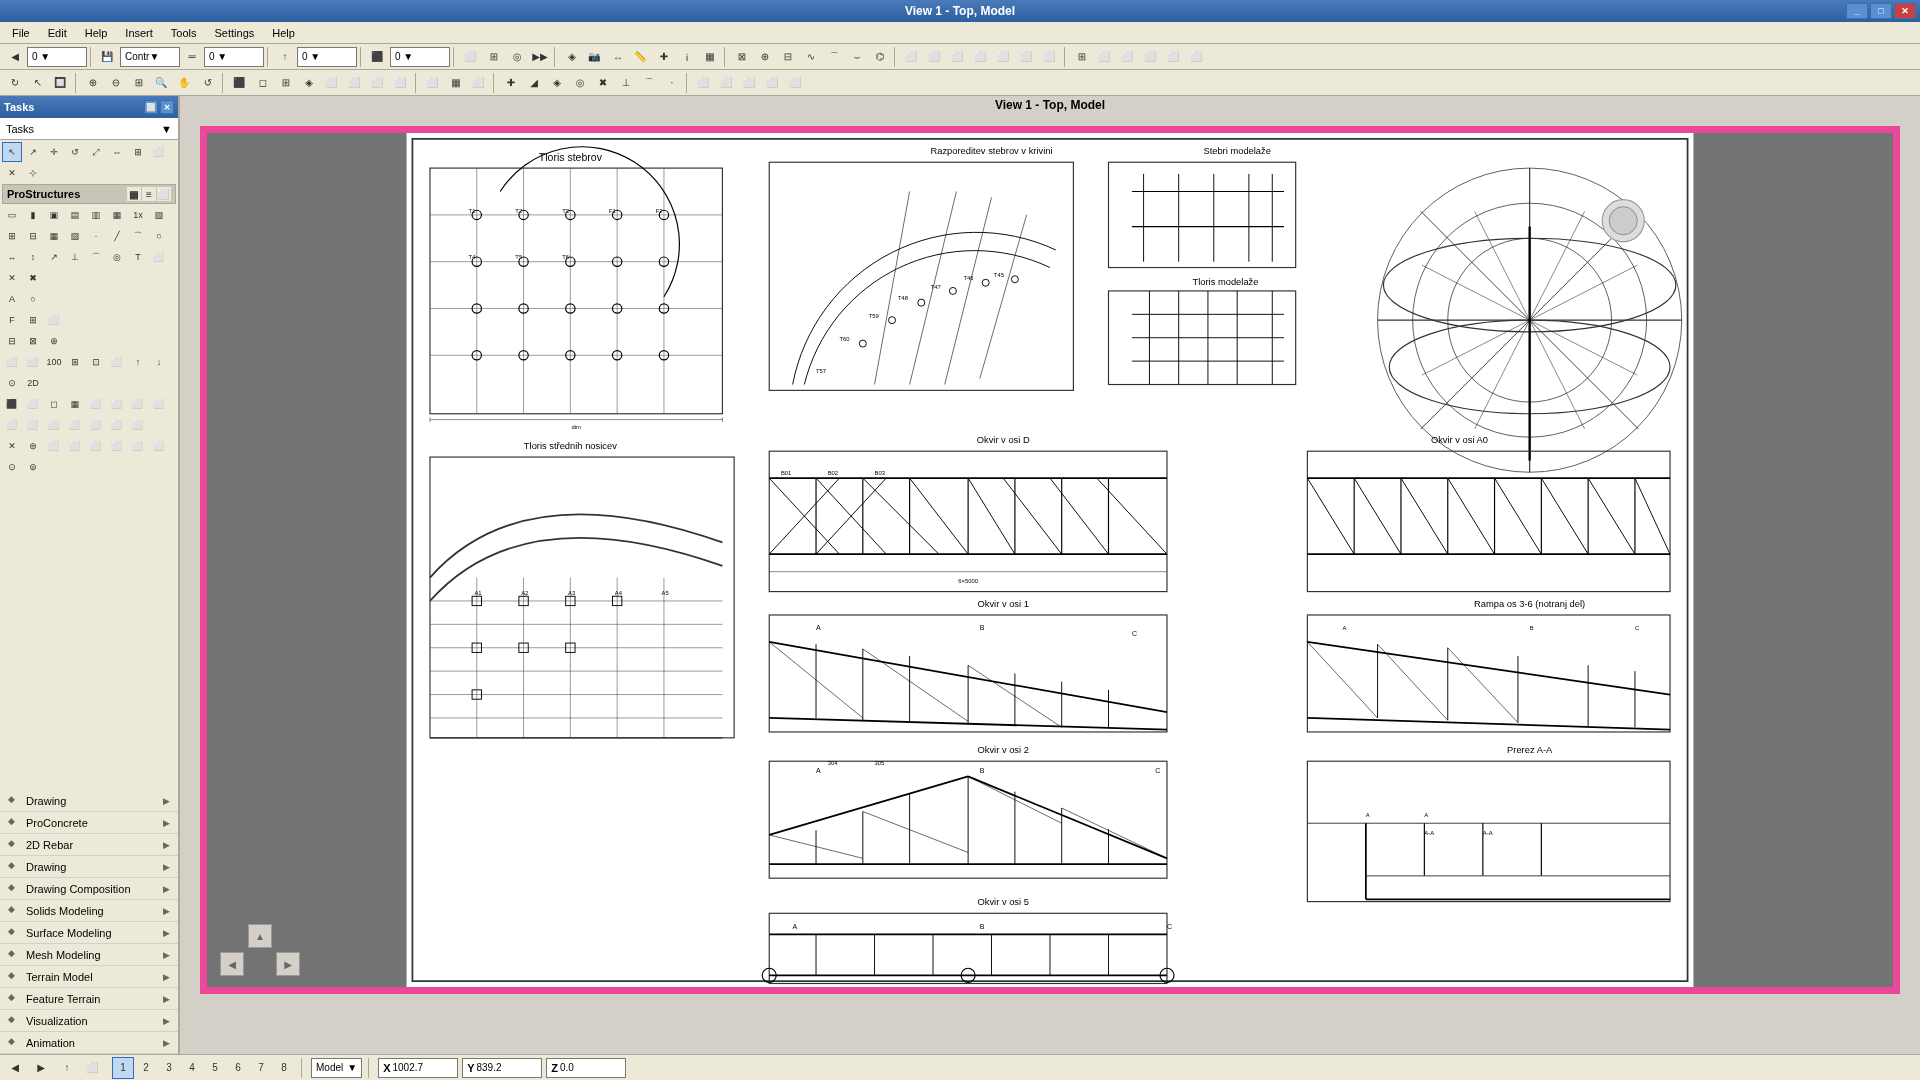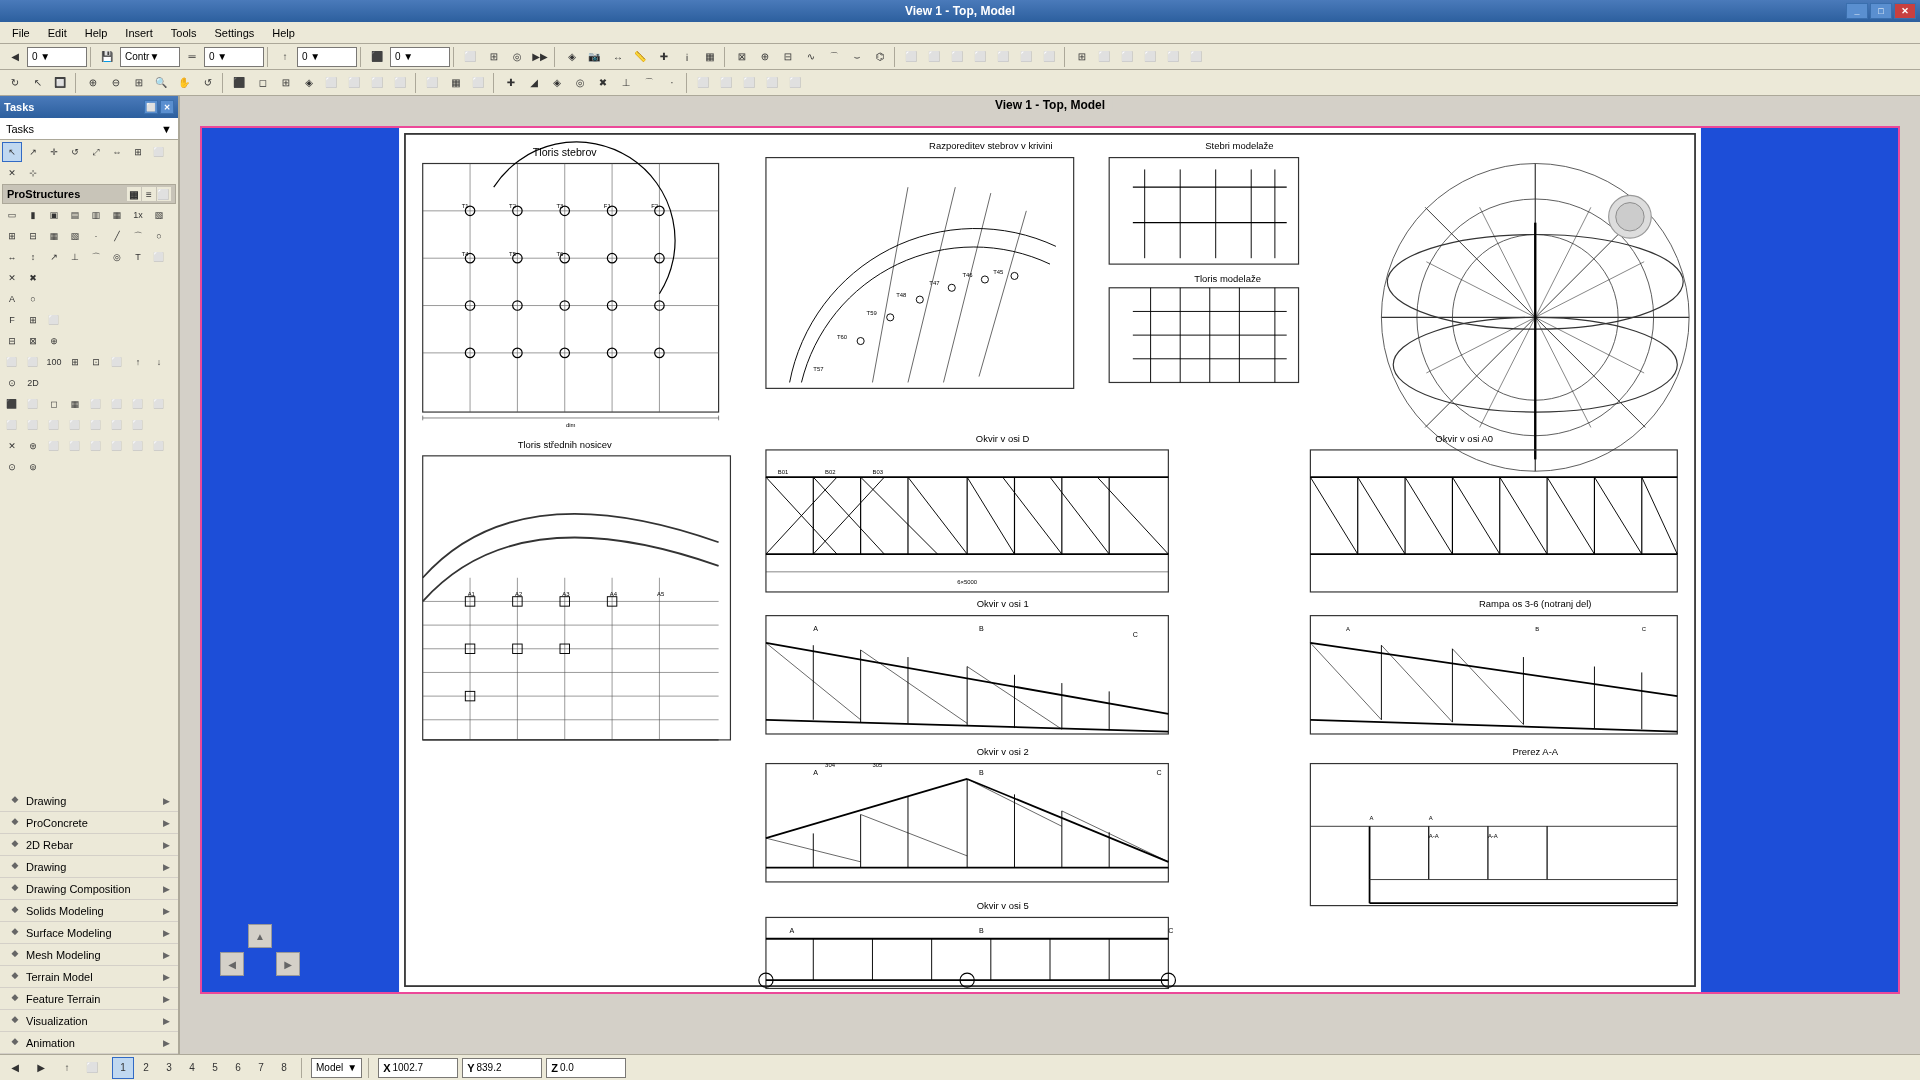--- a/index.html
+++ b/index.html
@@ -89,21 +89,20 @@
       display: flex; align-items: center;
       min-width: 60px;
       cursor: pointer;
     }
 
     
     #main {
       display: flex;
       height: calc(1080px - 22px - 22px - 26px - 26px - 26px);
       background: #d4d0c8;
-      text-align: center;
     }
 
     
     #left-panel {
       width: 180px;
       background: #ece9d8;
       border-right: 2px solid #aca899;
       display: flex;
       flex-direction: column;
       overflow: hidden;
@@ -233,22 +232,22 @@
       padding: 0 8px;
     }
 
     
     #drawing-viewport {
       position: absolute;
       top: 30px;
       left: 20px;
       right: 20px;
       bottom: 60px;
-      background: #1d4ed8;
-      border: 2px solid #ec4899;
+      background: #737373;
+      border: 7px solid #ec4899;
       overflow: hidden;
     }
 
     
     #nav-arrows {
       position: absolute;
       bottom: 70px;
       left: 40px;
       width: 80px;
       height: 60px;

